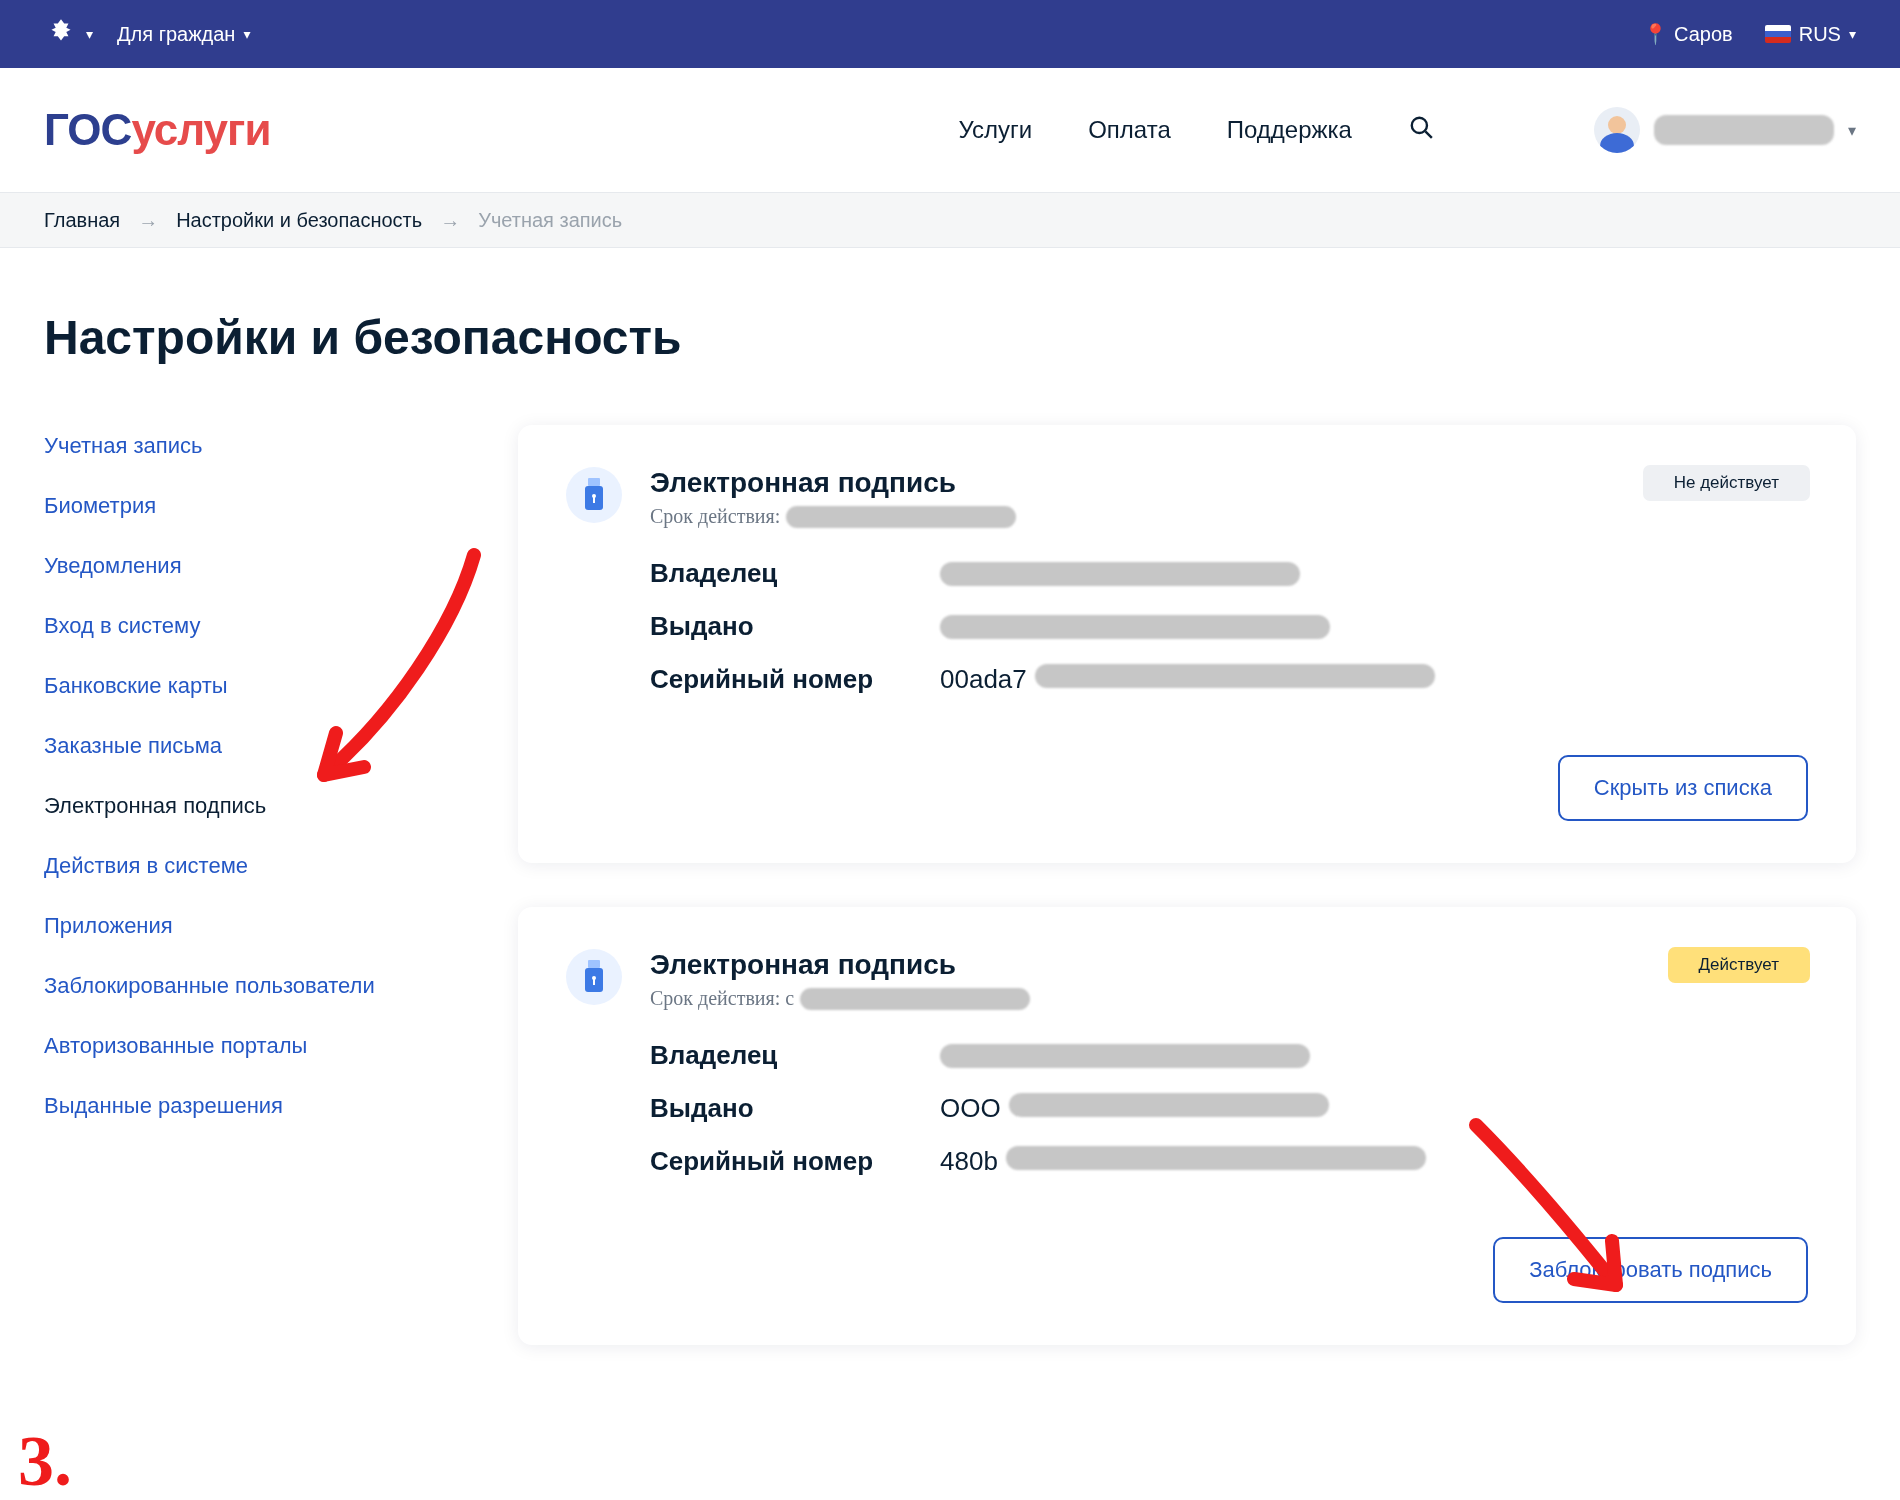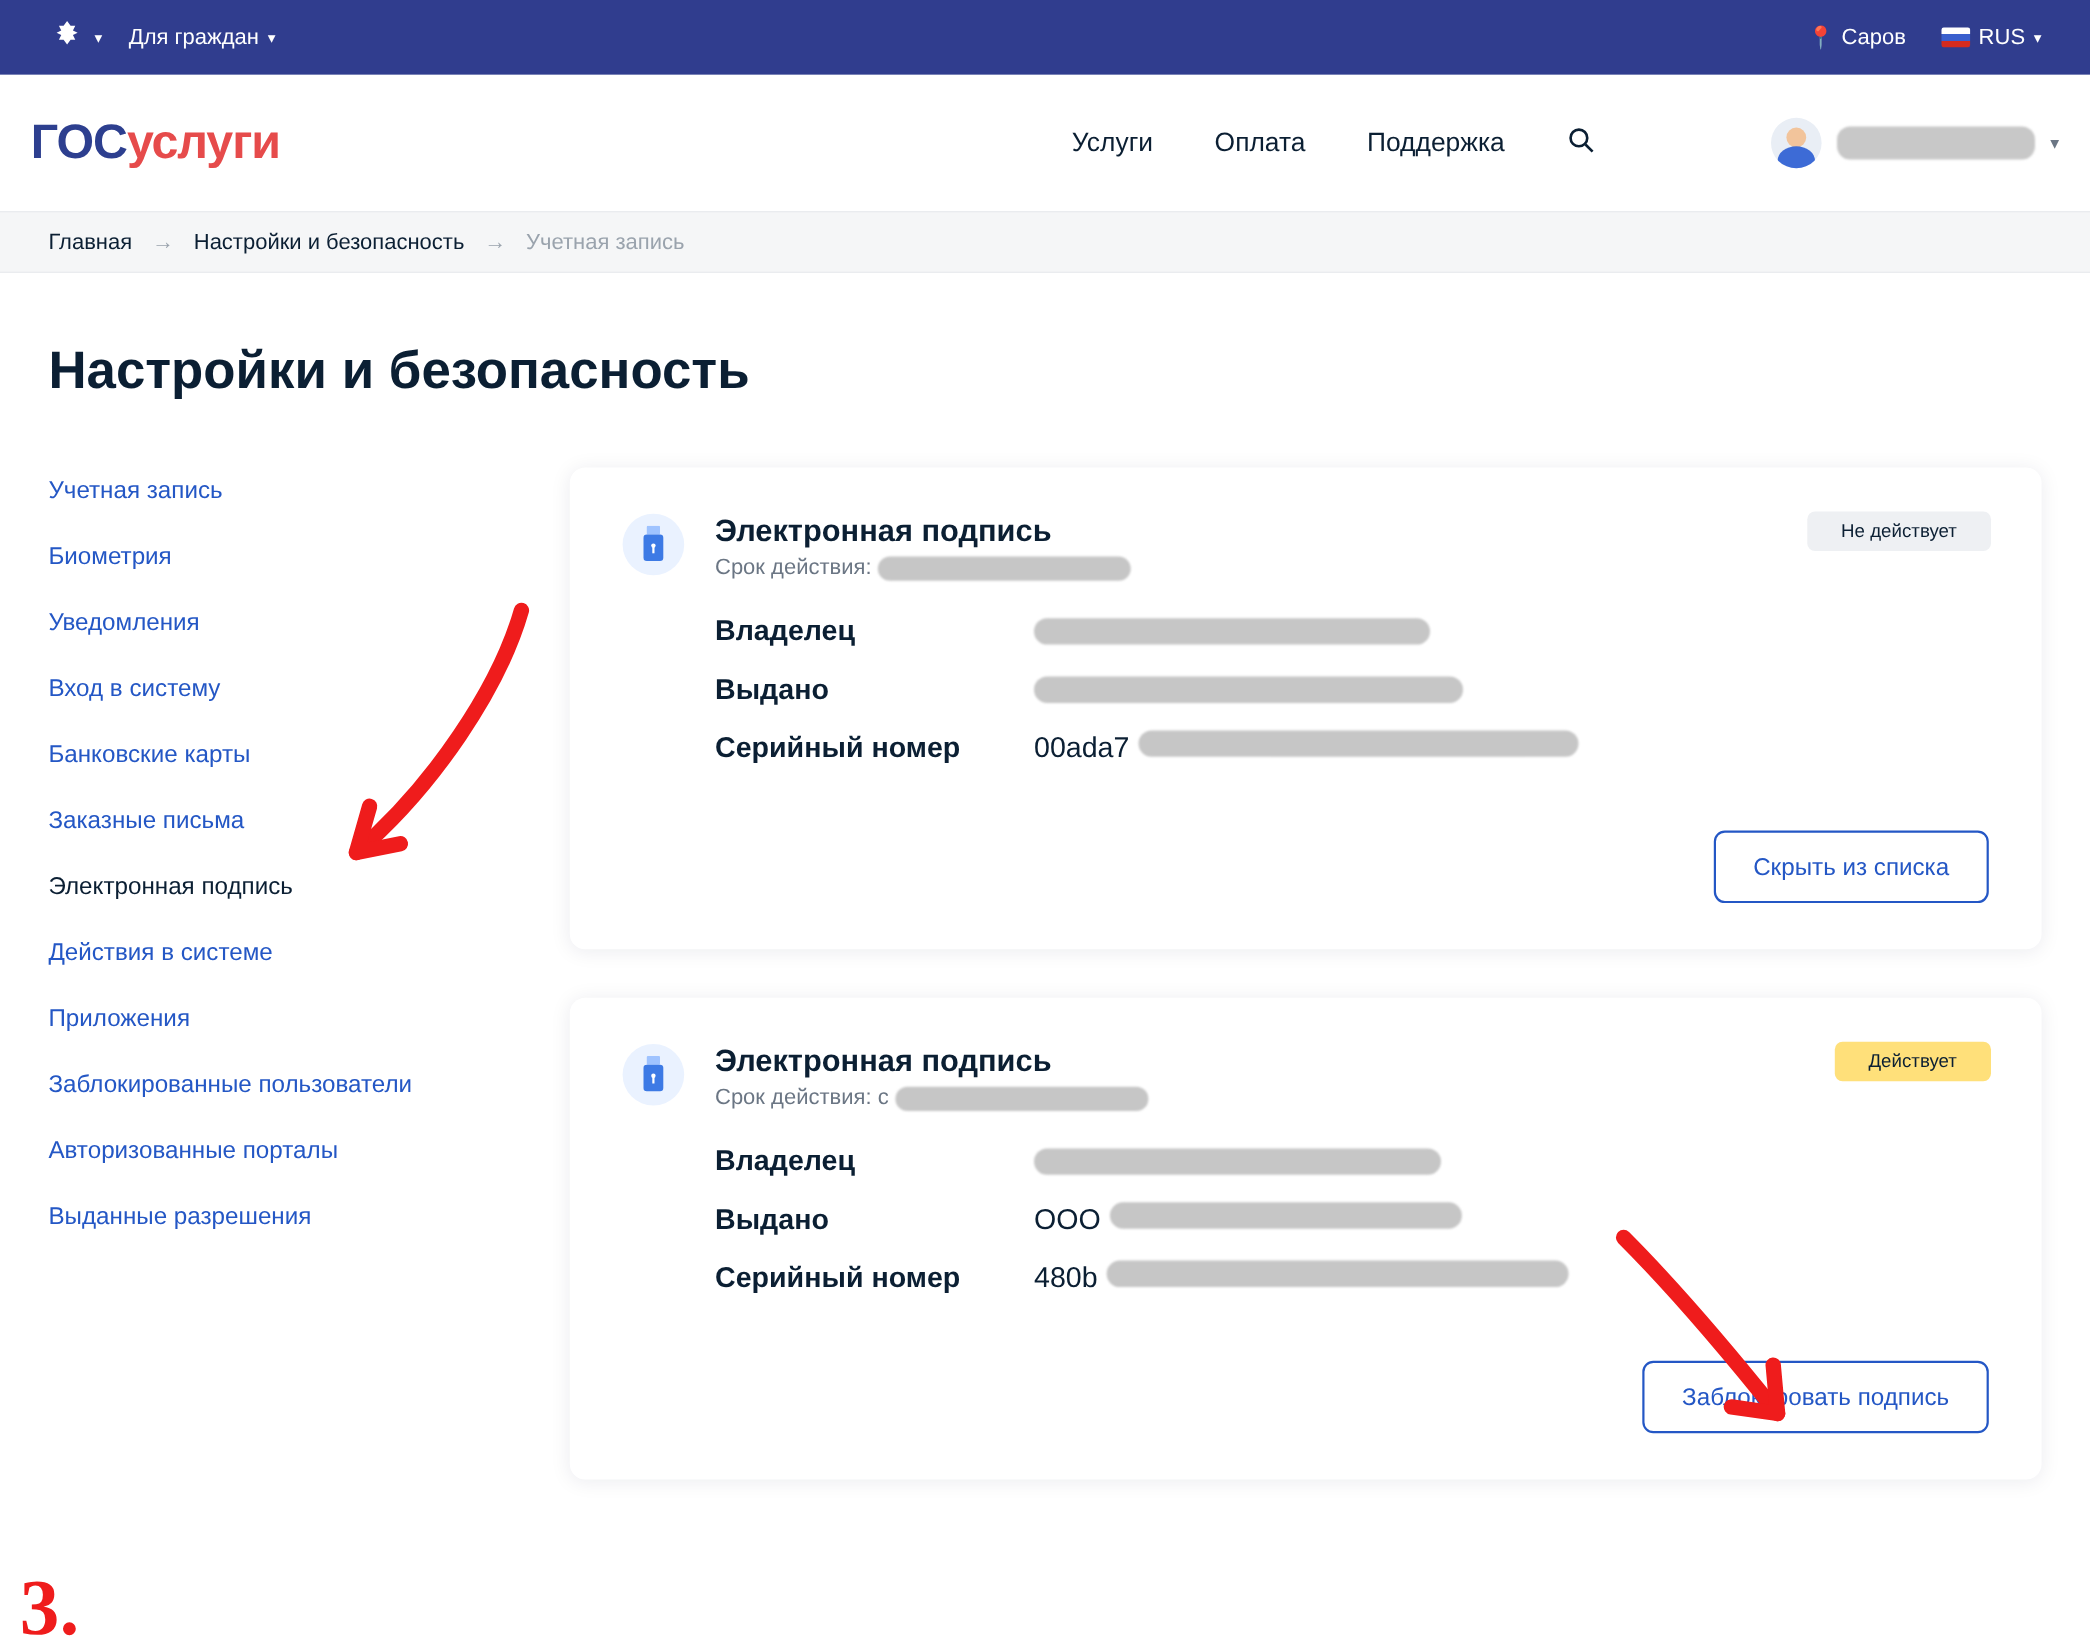--- a/index.html
+++ b/index.html
@@ -11,21 +11,21 @@
   .govbar .emblem { width: 34px; height: 34px; display: flex; align-items: center; justify-content: center; }
   .govbar .emblem svg { width: 34px; height: 34px; fill: #fff; }
   .govbar .chev { margin-left: 8px; font-size: 14px; }
   .govbar .seg { display: flex; align-items: center; cursor: pointer; }
   .govbar .spacer { flex: 1; }
   .govbar .right { display: flex; align-items: center; gap: 32px; }
   .govbar .pin { margin-right: 6px; }
   .govbar .flag { display: inline-block; width: 26px; height: 18px; background: linear-gradient(to bottom, #fff 0 33%, #3a5fcd 33% 66%, #d52b1e 66% 100%); border-radius: 2px; margin-right: 8px; vertical-align: middle; }
 
   
-  .header { height: 124px; display: flex; align-items: center; padding: 0 28px; background: #fff; }
+  .header { height: 124px; display: flex; align-items: center; padding: 0 44px; background: #fff; }
   .logo { font-size: 44px; font-weight: 700; letter-spacing: -1px; }
   .logo .l1 { color: #2d3f8f; text-transform: uppercase; }
   .logo .l2 { color: #e64b4b; }
   .header .navspace { flex: 1; }
   .header .nav { display: flex; align-items: center; gap: 56px; font-size: 24px; color: #0b1f33; }
   .header .nav a { cursor: pointer; }
   .search-ic { width: 26px; height: 26px; }
   .user { display: flex; align-items: center; gap: 14px; margin-left: 160px; cursor: pointer; }
   .avatar { width: 46px; height: 46px; border-radius: 50%; background: #e9eef5; position: relative; overflow: hidden; }
   .avatar::before { content: ""; position: absolute; top: 9px; left: 50%; width: 18px; height: 18px; background: #f2c49b; border-radius: 50%; transform: translateX(-50%); }
@@ -45,21 +45,21 @@
   .sidebar { width: 420px; display: flex; flex-direction: column; gap: 34px; padding-top: 8px; }
   .sidebar a { font-size: 22px; color: #2457c5; cursor: pointer; }
   .sidebar a.active { color: #0b1f33; cursor: default; }
 
   .main { flex: 1; display: flex; flex-direction: column; gap: 44px; }
   .card { background: #fff; border-radius: 14px; box-shadow: 0 2px 18px rgba(10,30,60,.08); padding: 42px 48px; position: relative; }
   .card-head { display: flex; align-items: flex-start; gap: 28px; margin-bottom: 30px; }
   .usb { width: 56px; height: 56px; border-radius: 50%; background: #eaf2ff; display: flex; align-items: center; justify-content: center; }
   .usb svg { width: 24px; height: 34px; fill: #3d7ae5; }
   .card-title { font-size: 28px; font-weight: 700; }
-  .subtitle { color: #6b7684; font-size: 20px; margin-top: 6px; display: flex; align-items: center; gap: 6px; }
+  .subtitle { color: #6b7684; font-size: 20px; margin-top: 6px; display: flex; align-items: center; gap: 6px; font-family: Liberation Serif, serif; }
   .badge { position: absolute; top: 40px; right: 46px; font-size: 17px; padding: 8px 31px; border-radius: 7px; }
   .badge.inactive { background: #eef0f3; color: #0b1f33; }
   .badge.active-b { background: #ffe07a; color: #0b1f33; }
 
   .fields { margin-left: 84px; display: grid; grid-template-columns: 250px 1fr; row-gap: 22px; column-gap: 40px; font-size: 26px; align-items: center; }
   .fields .lab { font-weight: 700; }
   .fields .val { color: #0b1f33; display: flex; align-items: flex-start; gap: 8px; }
 
   .actions { display: flex; justify-content: flex-end; margin-top: 60px; }
   .btn-outline { border: 2px solid #2457c5; color: #2457c5; background: #fff; font-size: 22px; padding: 18px 34px; border-radius: 10px; cursor: pointer; text-align: right; }

